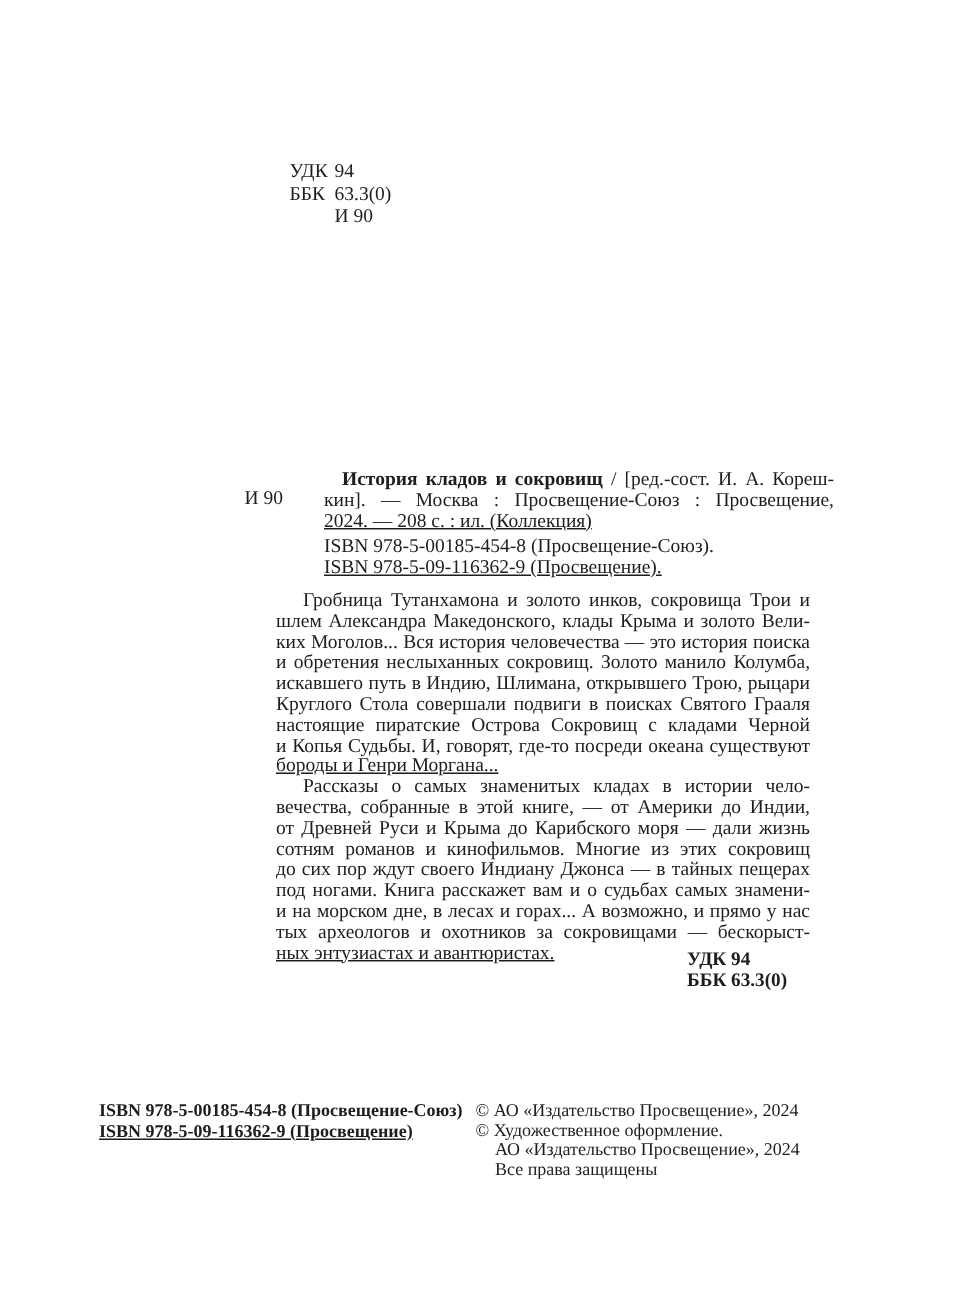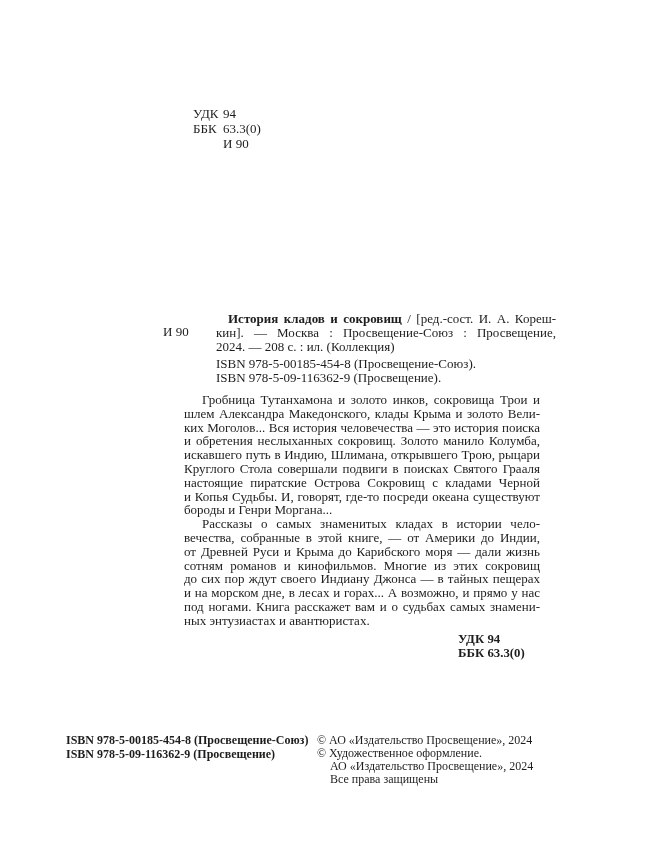--- a/index.html
+++ b/index.html
@@ -13,21 +13,21 @@
       overflow: hidden;
     }
     .abs { position: absolute; }
 
     
     .tline {
       text-align: justify;
       text-align-last: justify;
       white-space: pre-wrap;
     }
-    .tline.tline-last { text-align-last: left; }
+    .tline.tline-last { text-align-last: left; text-decoration: underline; }
 
     
     .top-class {
       left: 170px; top: 106px;
       font-size: 13px; line-height: 15px;
     }
     .ti-label { display: inline-block; width: 30px; margin-left: 23px; }
 
     
     .biblio-sign {
@@ -108,22 +108,23 @@
       <div class="tline">настоящие пиратские Острова Сокровищ с кладами Черной</div>
       <div class="tline">и Копья Судьбы. И, говорят, где-то посреди океана существуют</div>
       <div class="tline tline-last">бороды и Генри Моргана...</div>
     </div>
   <div class="annotation-para">
       <div class="tline">Рассказы о самых знаменитых кладах в истории чело-</div>
       <div class="tline">вечества, собранные в этой книге, — от Америки до Индии,</div>
       <div class="tline">от Древней Руси и Крыма до Карибского моря — дали жизнь</div>
       <div class="tline">сотням романов и кинофильмов. Многие из этих сокровищ</div>
       <div class="tline">до сих пор ждут своего Индиану Джонса — в тайных пещерах</div>
+      <div class="tline">под ногами. Книга расскажет вам и о судьбах самых знамени-</div>
       <div class="tline">и на морском дне, в лесах и горах... А возможно, и прямо у нас</div>
-      <div class="tline">под ногами. Книга расскажет вам и о судьбах самых знамени-</div>
+      <div class="tline">тых археологов и охотников за сокровищами — бескорыст-</div>
       <div class="tline tline-last">ных энтузиастах и авантюристах.</div>
     </div>
 </div>
 
 <div class="abs bottom-codes">
   <div>УДК 94</div>
   <div>ББК 63.3(0)</div>
 </div>
 
 <div class="abs footer-isbn">

